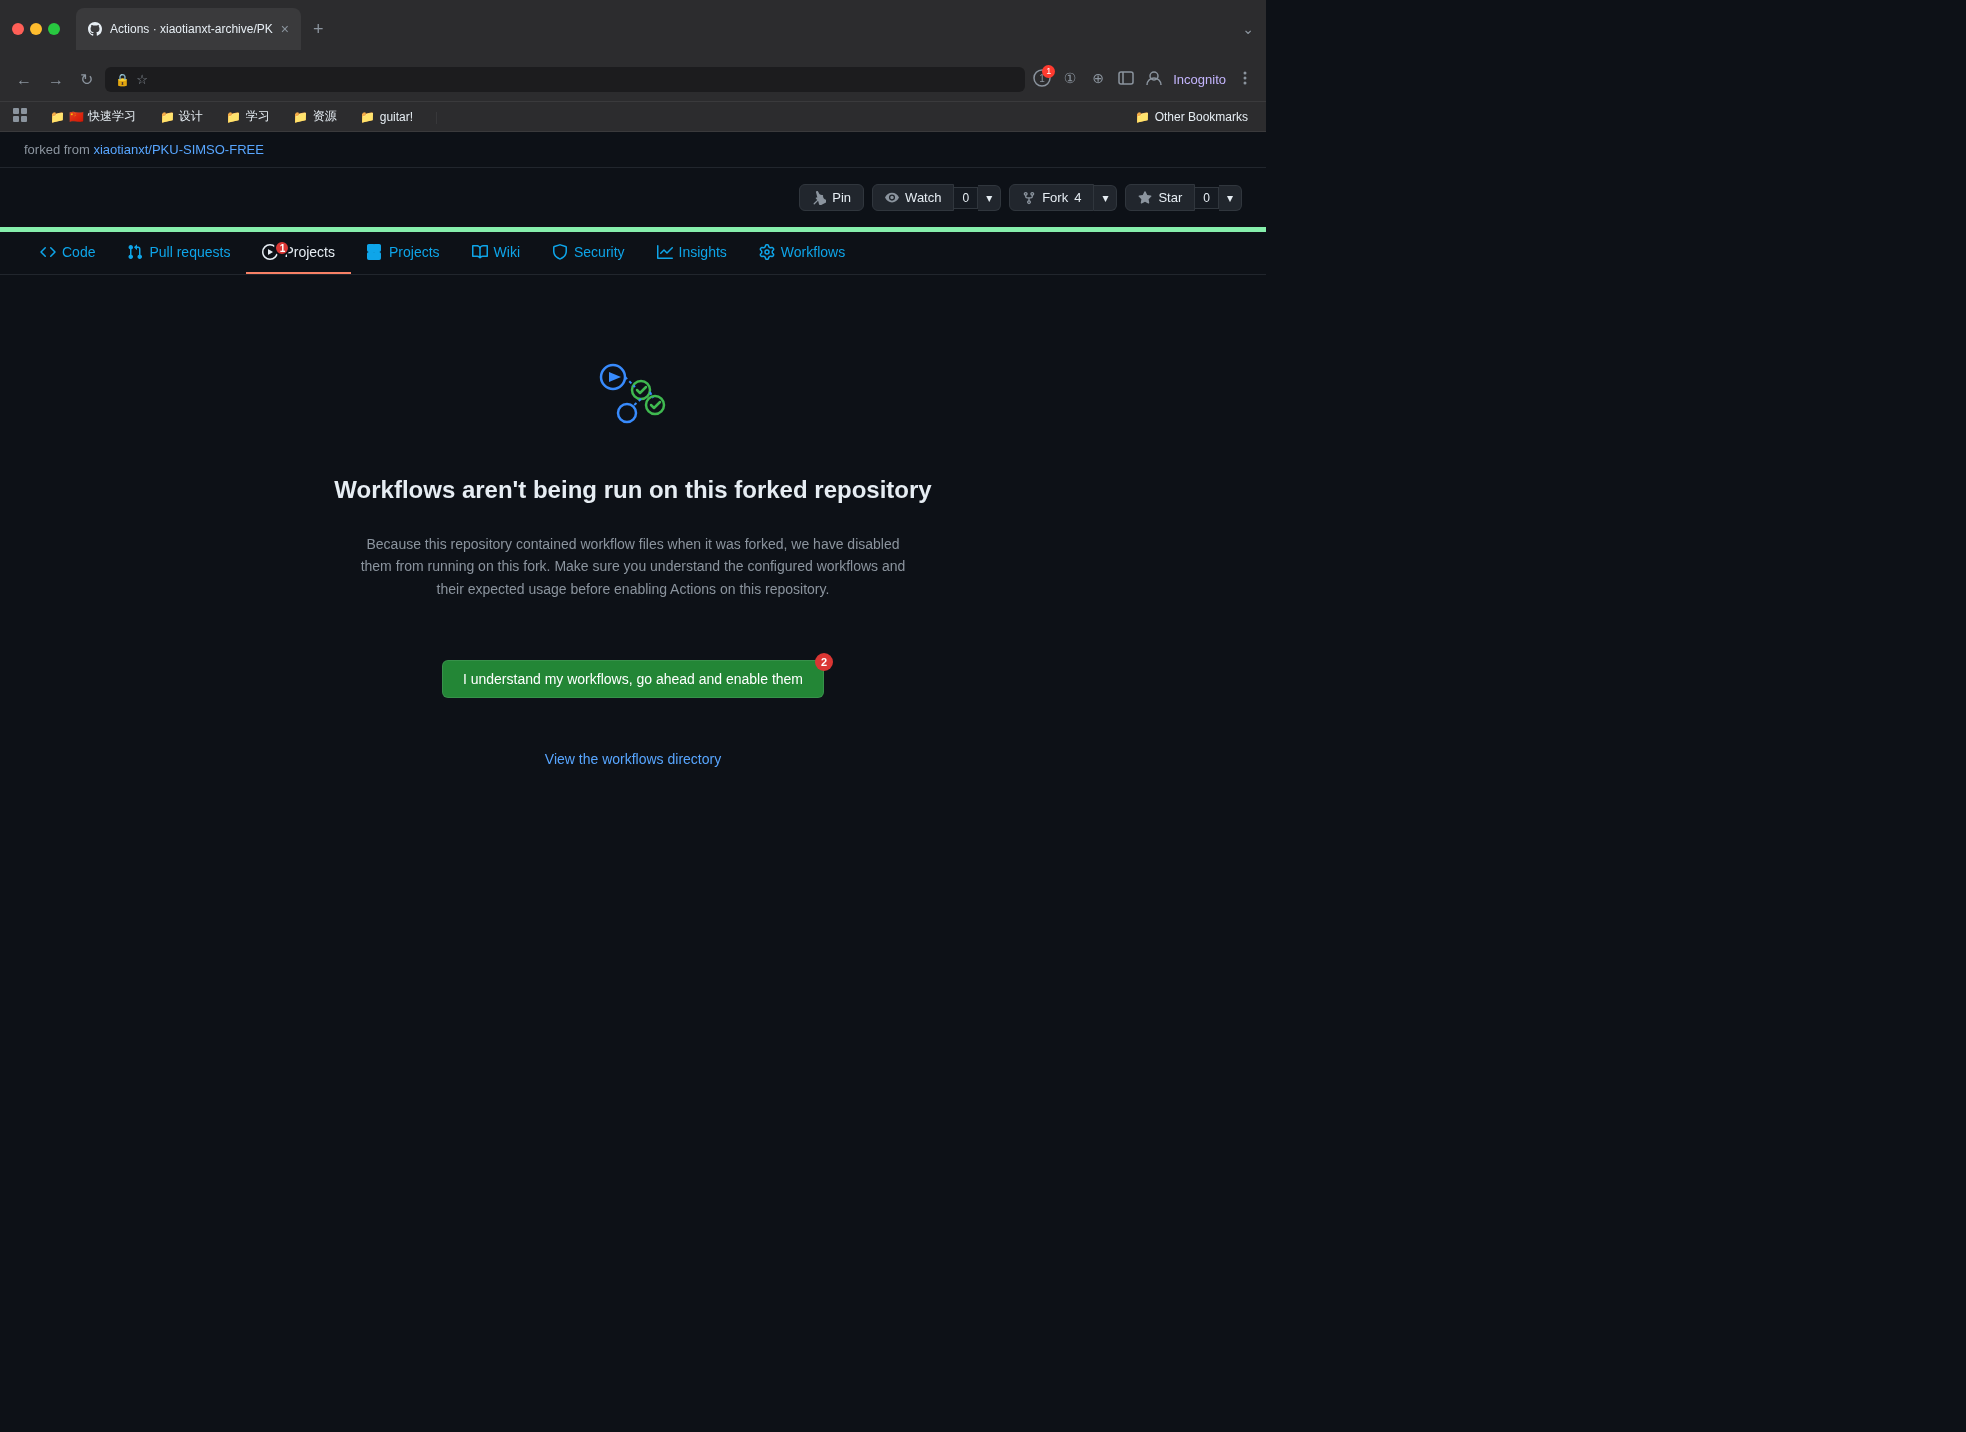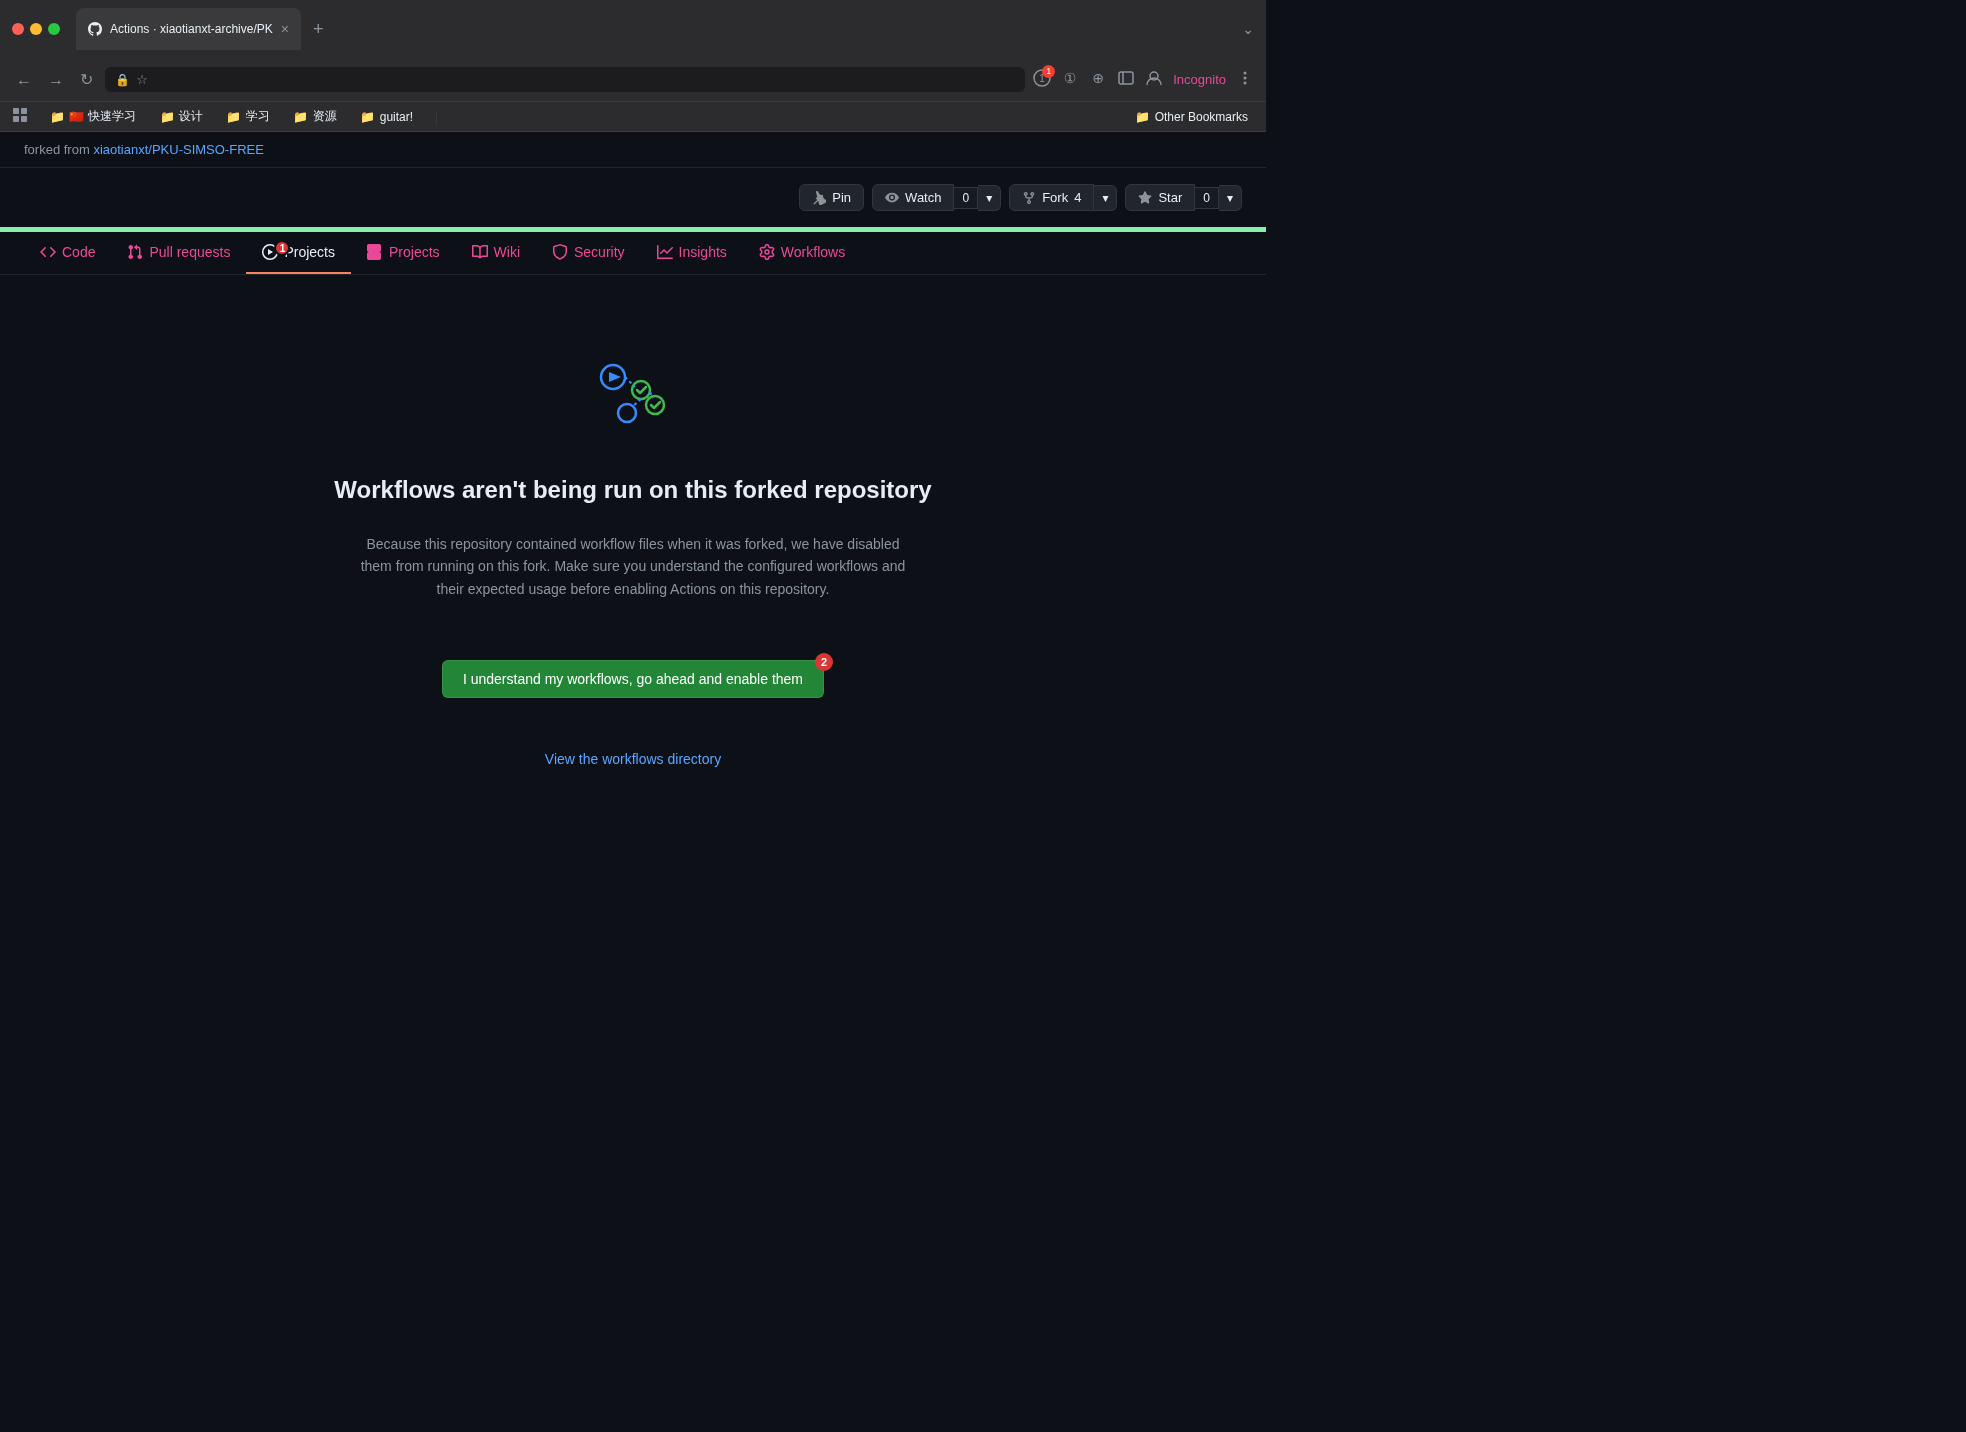--- a/index.html
+++ b/index.html
@@ -159,21 +159,21 @@
       align-items: center;
       justify-content: center;
     }
 
     .incognito-btn {
       display: flex;
       align-items: flex-end;
       gap: 6px;
       background: none;
       border: none;
-      color: #ec4899;
+      color: #c4b5fd;
       font-size: 13px;
       cursor: pointer;
     }
 
     .bookmarks-bar {
       display: flex;
       align-items: center;
       padding: 4px 12px;
       gap: 12px;
       background: #2c2c2e;
@@ -292,21 +292,21 @@
       border-bottom: 1px solid #21262d;
       gap: 0;
       background: #0d1117;
     }
 
     .nav-tab {
       display: flex;
       align-items: center;
       gap: 6px;
       padding: 12px 16px;
-      color: #ec4899;
+      color: #0ea5e9;
       font-size: 14px;
       cursor: pointer;
       border-bottom: 2px solid transparent;
       text-decoration: none;
       position: relative;
     }
 
     .nav-tab.active {
       color: #e6edf3;
       border-bottom: 2px solid #f78166;

